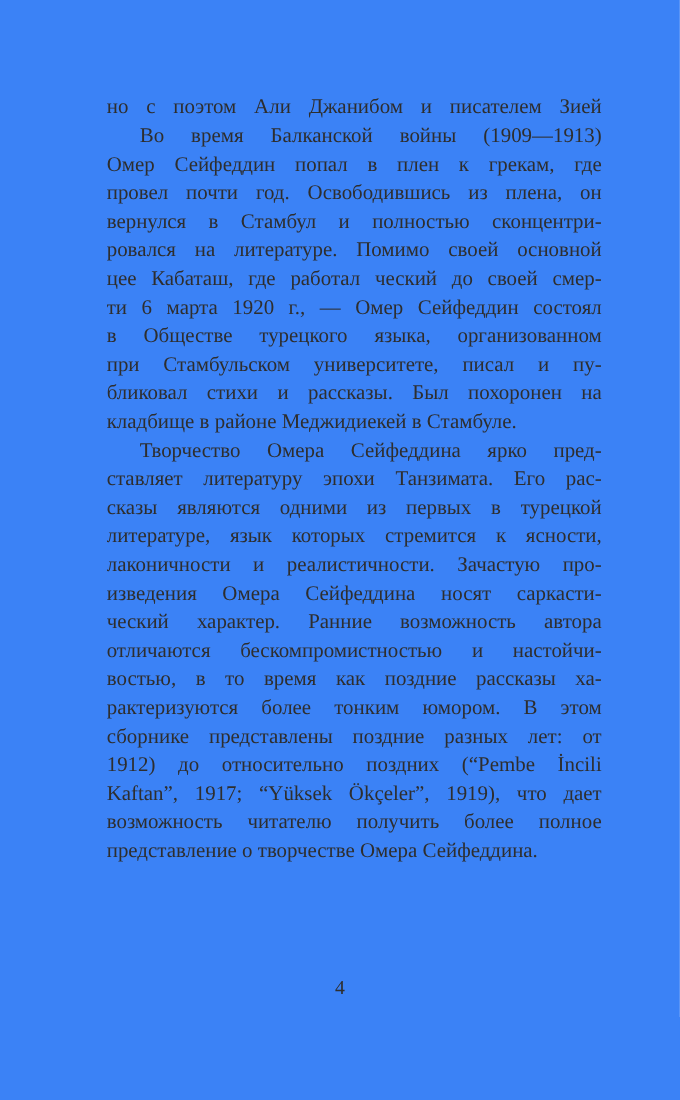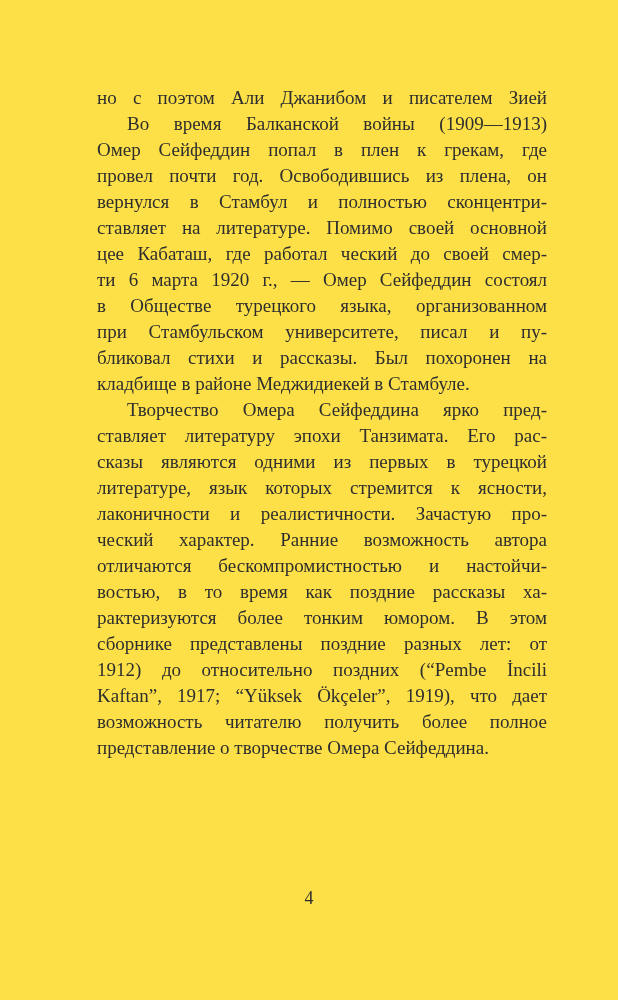--- a/index.html
+++ b/index.html
@@ -9,21 +9,21 @@
   body {
     width: 618px;
     height: 1000px;
     background: #ffffff;
     font-family: "Liberation Serif", serif;
   }
   .page {
     position: relative;
     width: 618px;
     height: 1000px;
-    background: #fde047;
+    background: #3b82f6;
     overflow: hidden;
   }
   .text-block {
     position: absolute;
     left: 97px;
     top: 85px;
     width: 450px;
     color: #2e2e2e;
     font-size: 19px;
   }
@@ -60,34 +60,35 @@
 <div class="page">
   <div class="text-block">
       <div class="paragraph">
         <div class="line">но с поэтом Али Джанибом и писателем Зией</div>
       </div>
       <div class="paragraph">
         <div class="line indent">Во время Балканской войны (1909—1913)</div>
         <div class="line">Омер Сейфеддин попал в плен к грекам, где</div>
         <div class="line">провел почти год. Освободившись из плена, он</div>
         <div class="line">вернулся в Стамбул и полностью сконцентри-</div>
-        <div class="line">ставляет на литературе. Помимо своей основной</div>
+        <div class="line">ровался на литературе. Помимо своей основной</div>
         <div class="line">цее Кабаташ, где работал ческий до своей смер-</div>
         <div class="line">ти 6 марта 1920 г., — Омер Сейфеддин состоял</div>
         <div class="line">в Обществе турецкого языка, организованном</div>
         <div class="line">при Стамбульском университете, писал и пу-</div>
         <div class="line">бликовал стихи и рассказы. Был похоронен на</div>
         <div class="line last">кладбище в районе Меджидиекей в Стамбуле.</div>
       </div>
       <div class="paragraph">
         <div class="line indent">Творчество Омера Сейфеддина ярко пред-</div>
         <div class="line">ставляет литературу эпохи Танзимата. Его рас-</div>
         <div class="line">сказы являются одними из первых в турецкой</div>
         <div class="line">литературе, язык которых стремится к ясности,</div>
         <div class="line">лаконичности и реалистичности. Зачастую про-</div>
+        <div class="line">изведения Омера Сейфеддина носят саркасти-</div>
         <div class="line">ческий характер. Ранние возможность автора</div>
         <div class="line">отличаются бескомпромистностью и настойчи-</div>
         <div class="line">востью, в то время как поздние рассказы ха-</div>
         <div class="line">рактеризуются более тонким юмором. В этом</div>
         <div class="line">сборнике представлены поздние разных лет: от</div>
         <div class="line">1912) до относительно поздних (“Pembe İncili</div>
         <div class="line">Kaftan”, 1917; “Yüksek Ökçeler”, 1919), что дает</div>
         <div class="line">возможность читателю получить более полное</div>
         <div class="line last">представление о творчестве Омера Сейфеддина.</div>
       </div>

